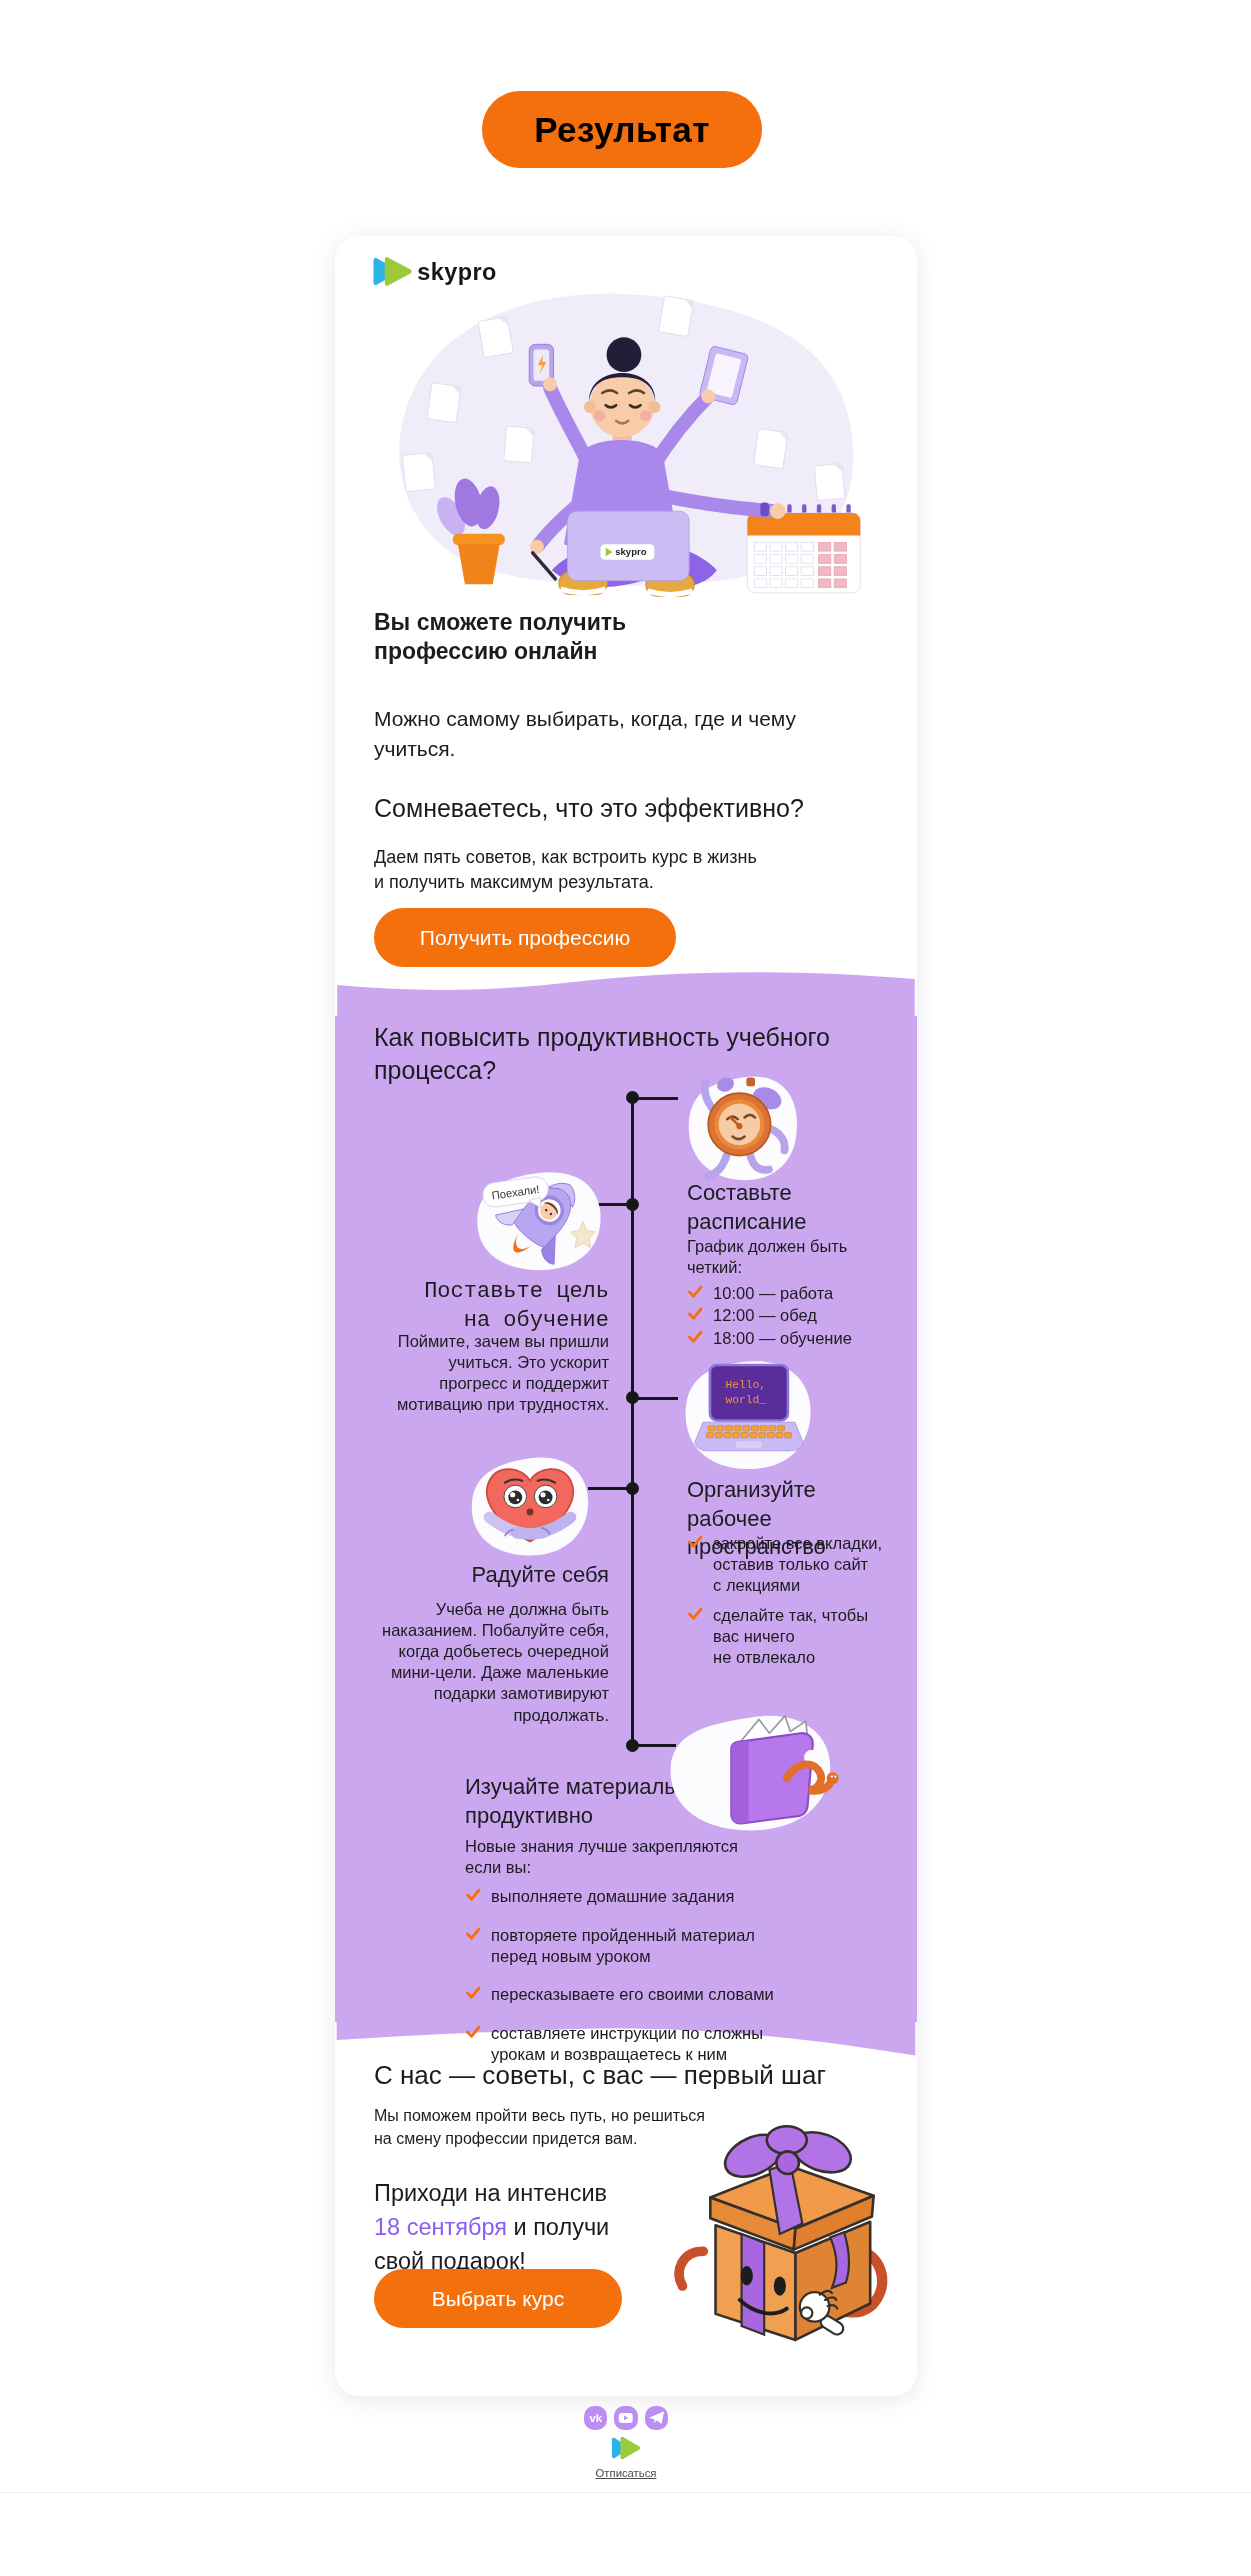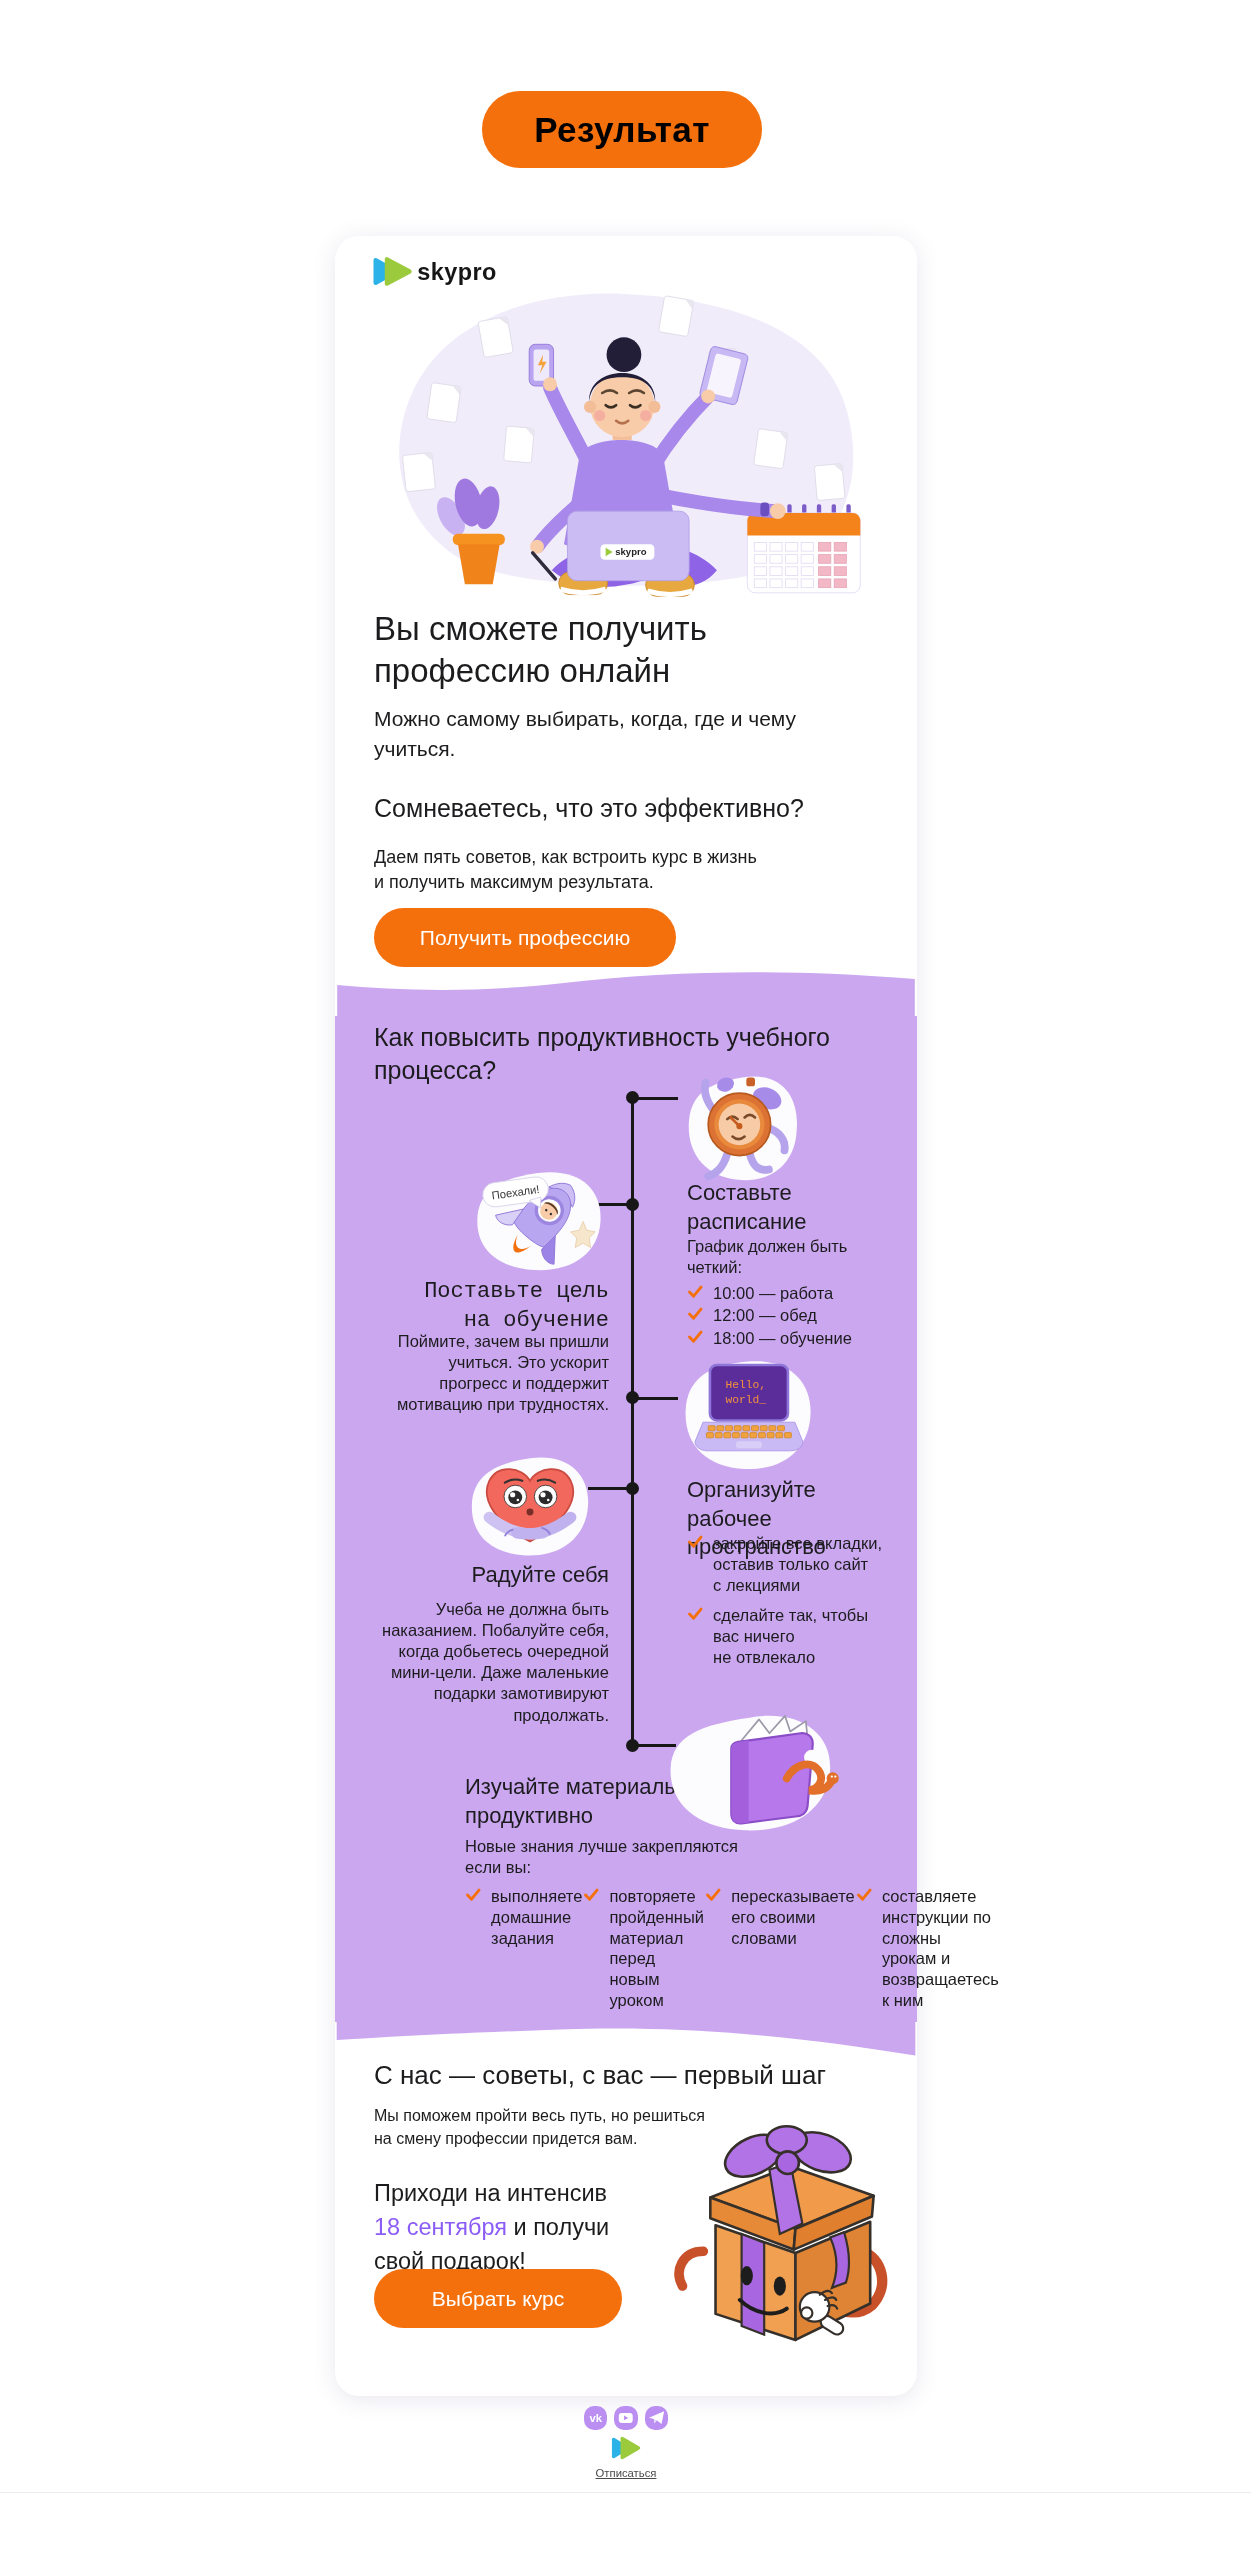--- a/index.html
+++ b/index.html
@@ -13,21 +13,21 @@
     font-size:35px;font-weight:bold;letter-spacing:0.4px;}
 
   
   .card{position:absolute;left:335px;top:236px;width:582px;height:2160px;background:#fff;
     border-radius:24px;box-shadow:0 3.5px 22.6px rgba(96,78,130,.14);}
   .card > *{position:absolute;}
 
   .logo{left:37px;top:19px;}
   .hero{left:43px;top:49px;}
 
-  .h1{left:39px;top:372px;width:469px;font-size:33px;font-weight:normal;line-height:1.28;}
+  .h1{left:39px;top:372px;width:469px;font-size:23px;font-weight:bold;line-height:1.28;}
   .lead{left:39px;top:468px;width:469px;font-size:21px;line-height:1.42;}
   .h2{left:39px;top:558px;width:504px;font-size:25px;font-weight:normal;}
   .subtext{left:39px;top:609px;width:469px;font-size:18px;line-height:1.38;}
   .btn{background:#F4700D;color:#fff;border:none;border-radius:30px;display:flex;align-items:center;
     justify-content:center;font-size:21px;font-family:"Liberation Sans",sans-serif;cursor:pointer;}
   .cta1{left:39px;top:672px;width:302px;height:59px;}
   .cta2{left:39px;top:2033px;width:248px;height:59px;}
 
   
   .purple-solid{left:0;top:780px;width:582px;height:1006px;background:#CBA7F0;}
@@ -59,21 +59,21 @@
   .b3-title{left:352px;top:1240px;width:217px;}
   .b3-list{left:352px;top:1297px;width:217px;display:flex;flex-direction:column;gap:9.6px;}
 
   .b4-icon{left:130px;top:1217px;}
   .b4-title{left:39px;top:1325px;width:235px;}
   .b4-body{left:22px;top:1363px;width:252px;}
 
   .b5-title{left:130px;top:1537px;width:261px;}
   .b5-icon{left:323px;top:1473px;}
   .b5-body{left:130px;top:1600px;width:313px;}
-  .b5-list{left:130px;top:1650px;width:348px;display:flex;flex-direction:row;gap:1px;}
+  .b5-list{left:130px;top:1650px;width:348px;display:flex;flex-direction:column;gap:18px;}
 
   
   .oh2{left:39px;top:1824px;width:504px;font-size:26px;}
   .obody{left:39px;top:1869px;width:469px;font-size:16px;line-height:1.42;}
   .promo{left:39px;top:1940px;width:365px;font-size:23.5px;line-height:1.45;}
   .promo .date{color:#8b5cf6;}
   .gift{left:323px;top:1885px;}
 
   
   .footer{position:absolute;left:0;top:2406px;width:1252px;display:flex;flex-direction:column;align-items:center;}

